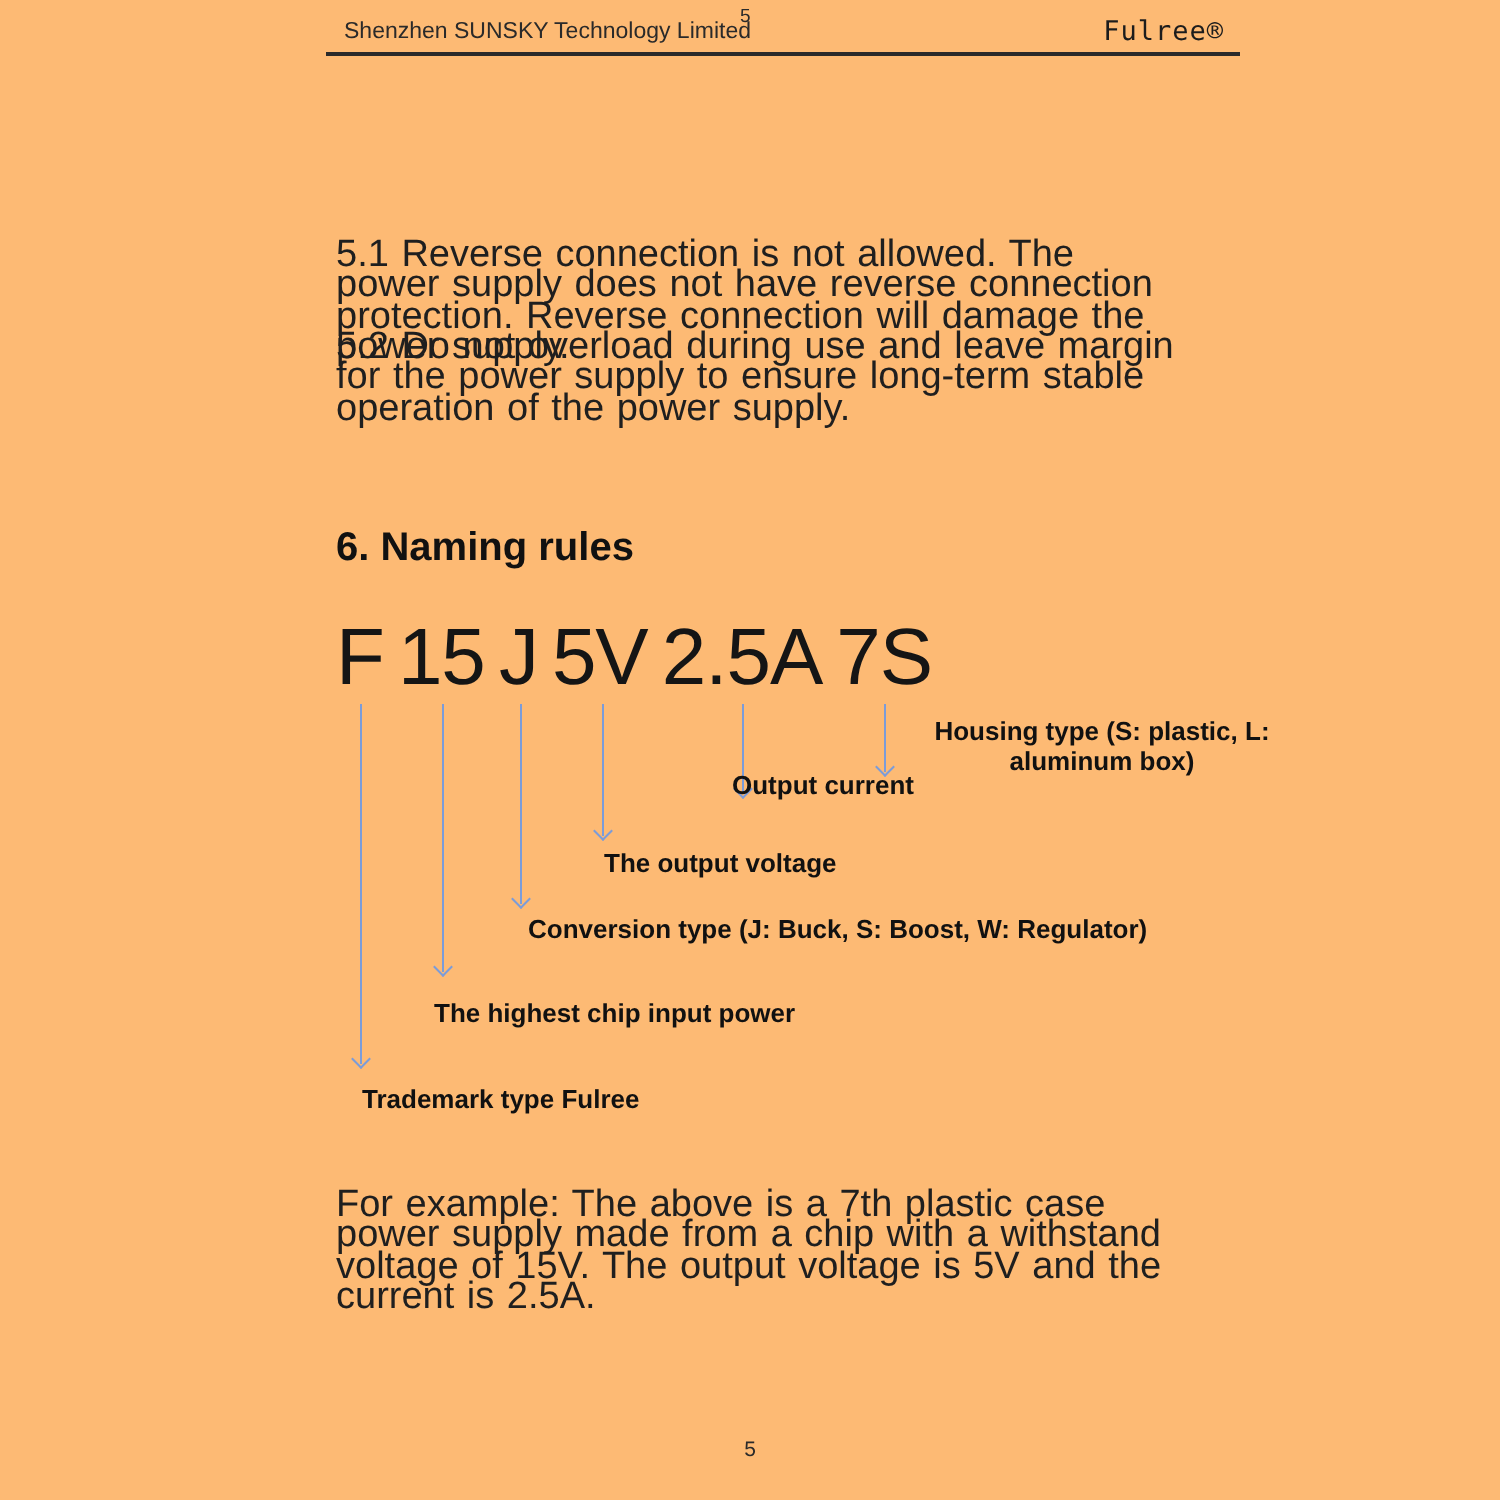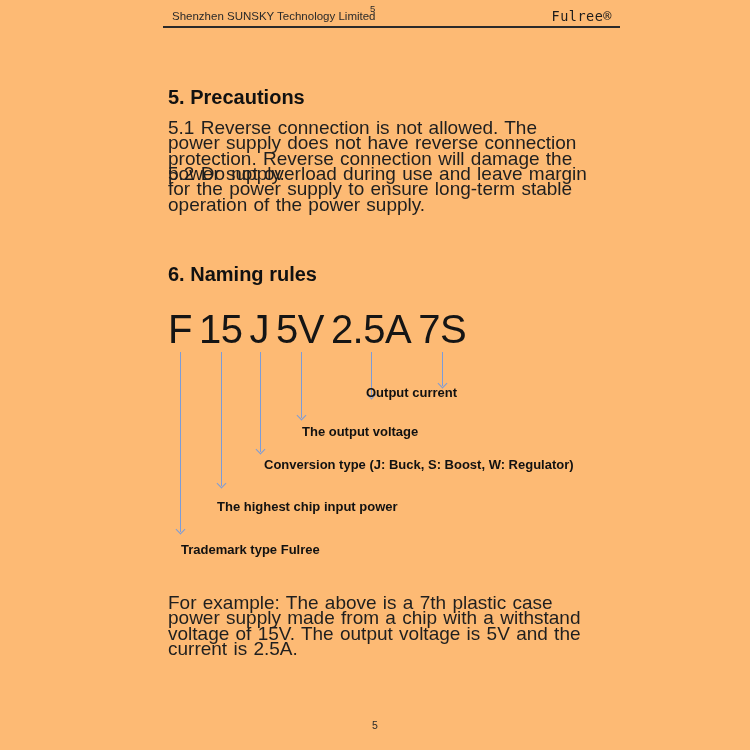--- a/index.html
+++ b/index.html
@@ -153,21 +153,20 @@
 </head>
 <body>
 
 <div class="page">
 
   <div class="header-rule"></div>
   <div class="header-company">Shenzhen SUNSKY Technology Limited</div>
   <div class="header-pagenum">5</div>
   <div class="header-brand">Fulree®</div>
 
-  <div class="sec-heading h-precautions">5. Precautions</div>
   <div class="body-par p-51">5.1 Reverse connection is not allowed. The power supply does not have reverse connection protection. Reverse connection will damage the power supply.</div>
   <div class="body-par p-52">5.2 Do not overload during use and leave margin for the power supply to ensure long-term stable operation of the power supply.</div>
 
   <div class="sec-heading h-naming">6. Naming rules</div>
 
   <div class="code-row">
     <span>F</span>
     <span>15</span>
     <span>J</span>
     <span>5V</span>
@@ -180,18 +179,19 @@
   <div class="arrow ar-j"></div>
   <div class="arrow ar-5v"></div>
   <div class="arrow ar-25a"></div>
   <div class="arrow ar-7s"></div>
 
   <div class="arrow-label lb-trademark">Trademark type Fulree</div>
   <div class="arrow-label lb-highest">The highest chip input power</div>
   <div class="arrow-label lb-conversion">Conversion type (J: Buck, S: Boost, W: Regulator)</div>
   <div class="arrow-label lb-voltage">The output voltage</div>
   <div class="arrow-label lb-current">Output current</div>
+  <div class="arrow-label lb-housing">Housing type (S: plastic, L: aluminum box)</div>
 
   <div class="body-par p-example">For example: The above is a 7th plastic case power supply made from a chip with a withstand voltage of 15V. The output voltage is 5V and the current is 2.5A.</div>
 
   <div class="footer-pagenum">5</div>
 
 </div>
 
 </body></html>

